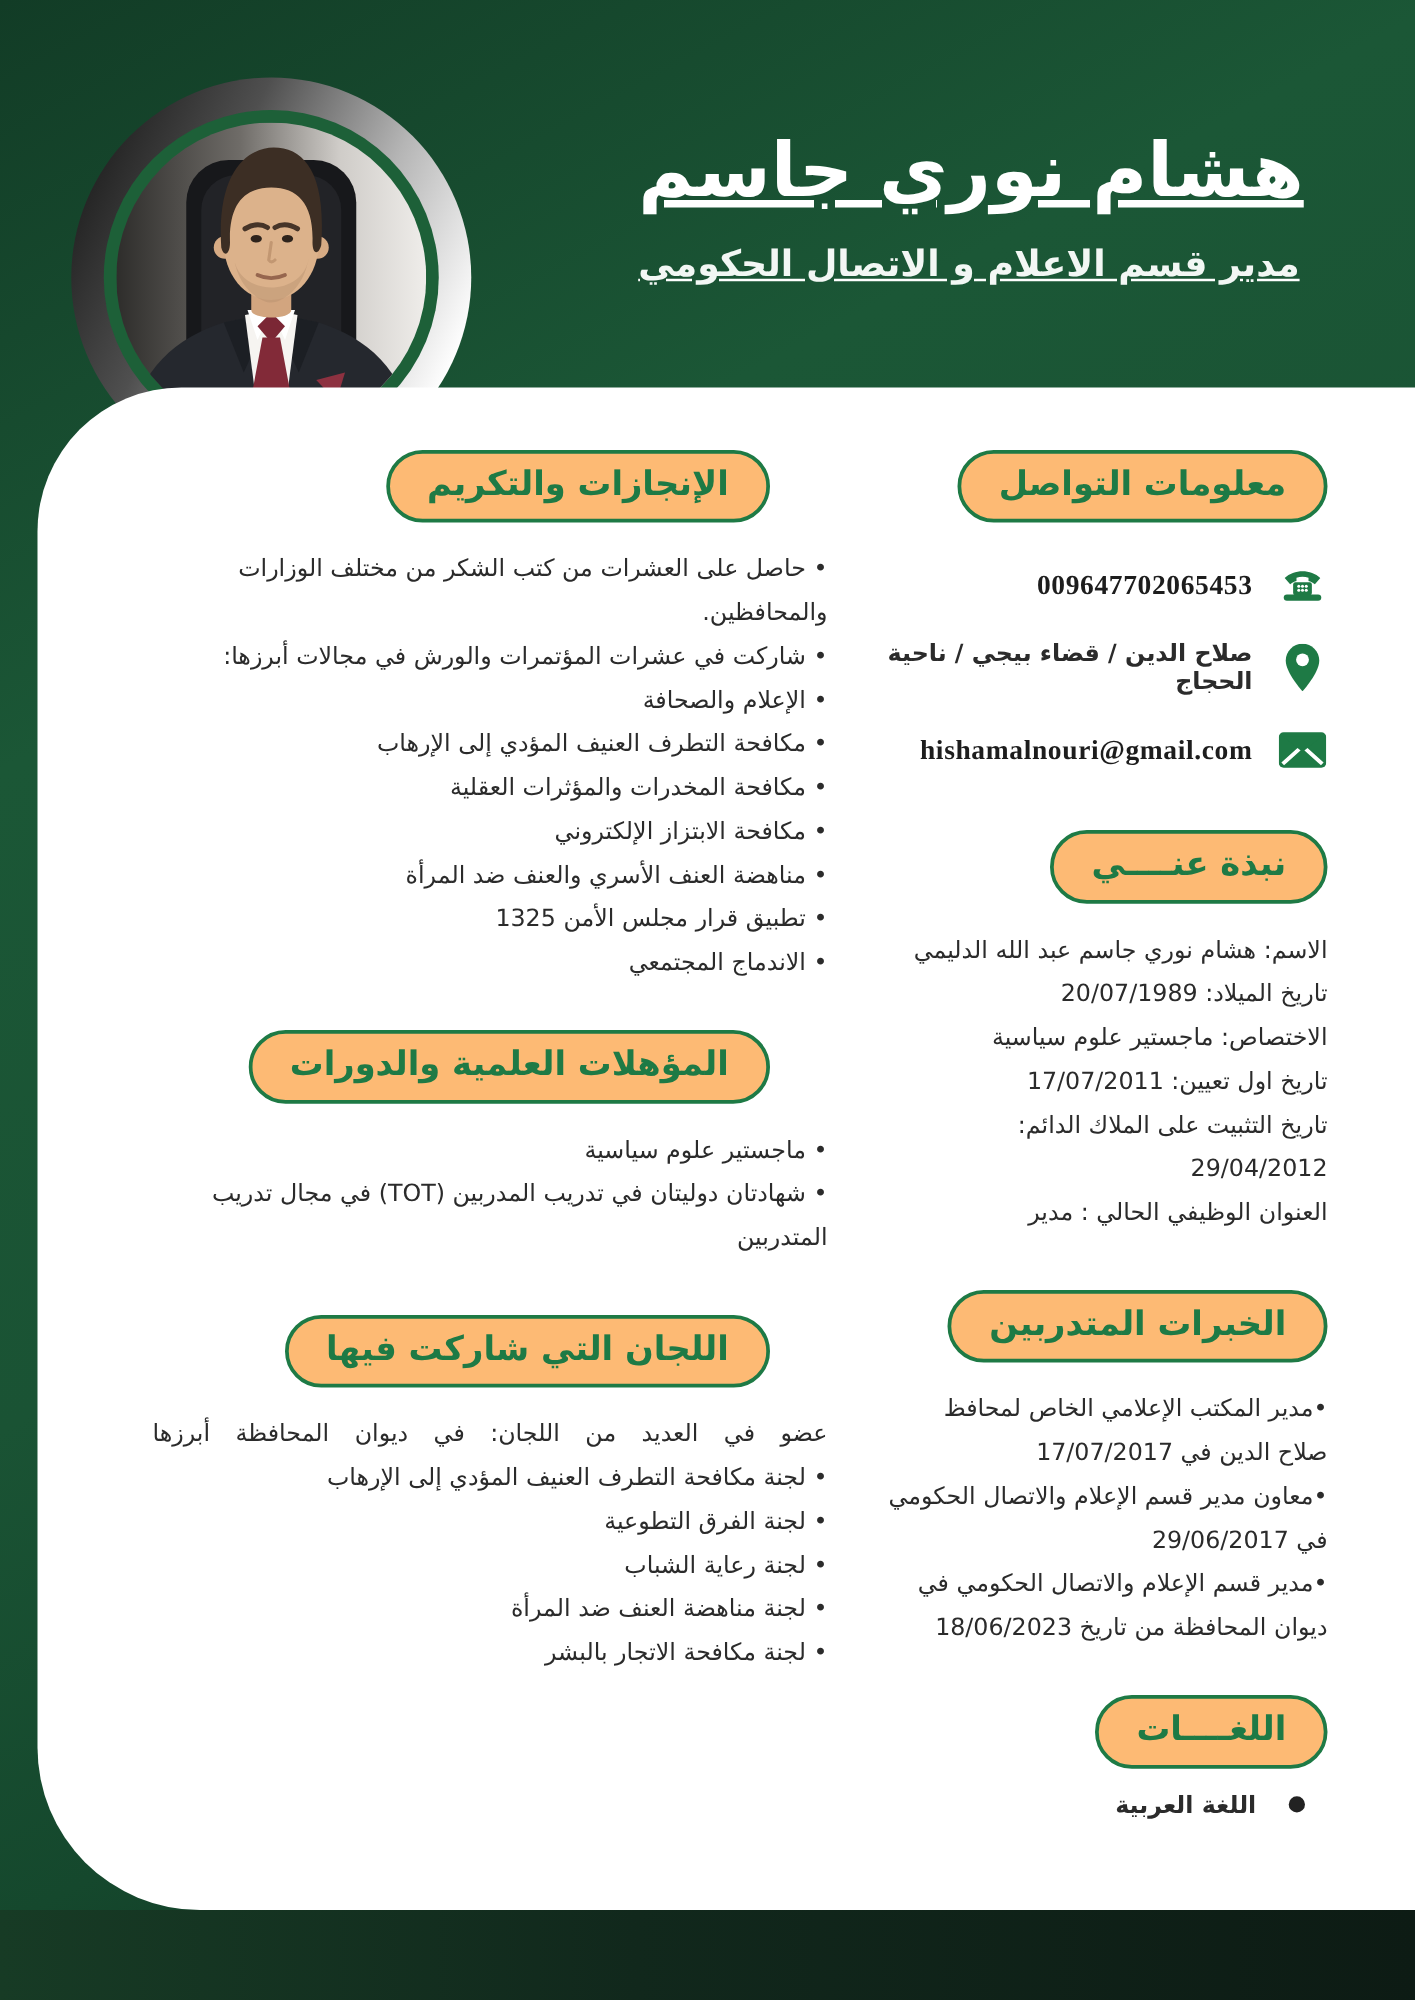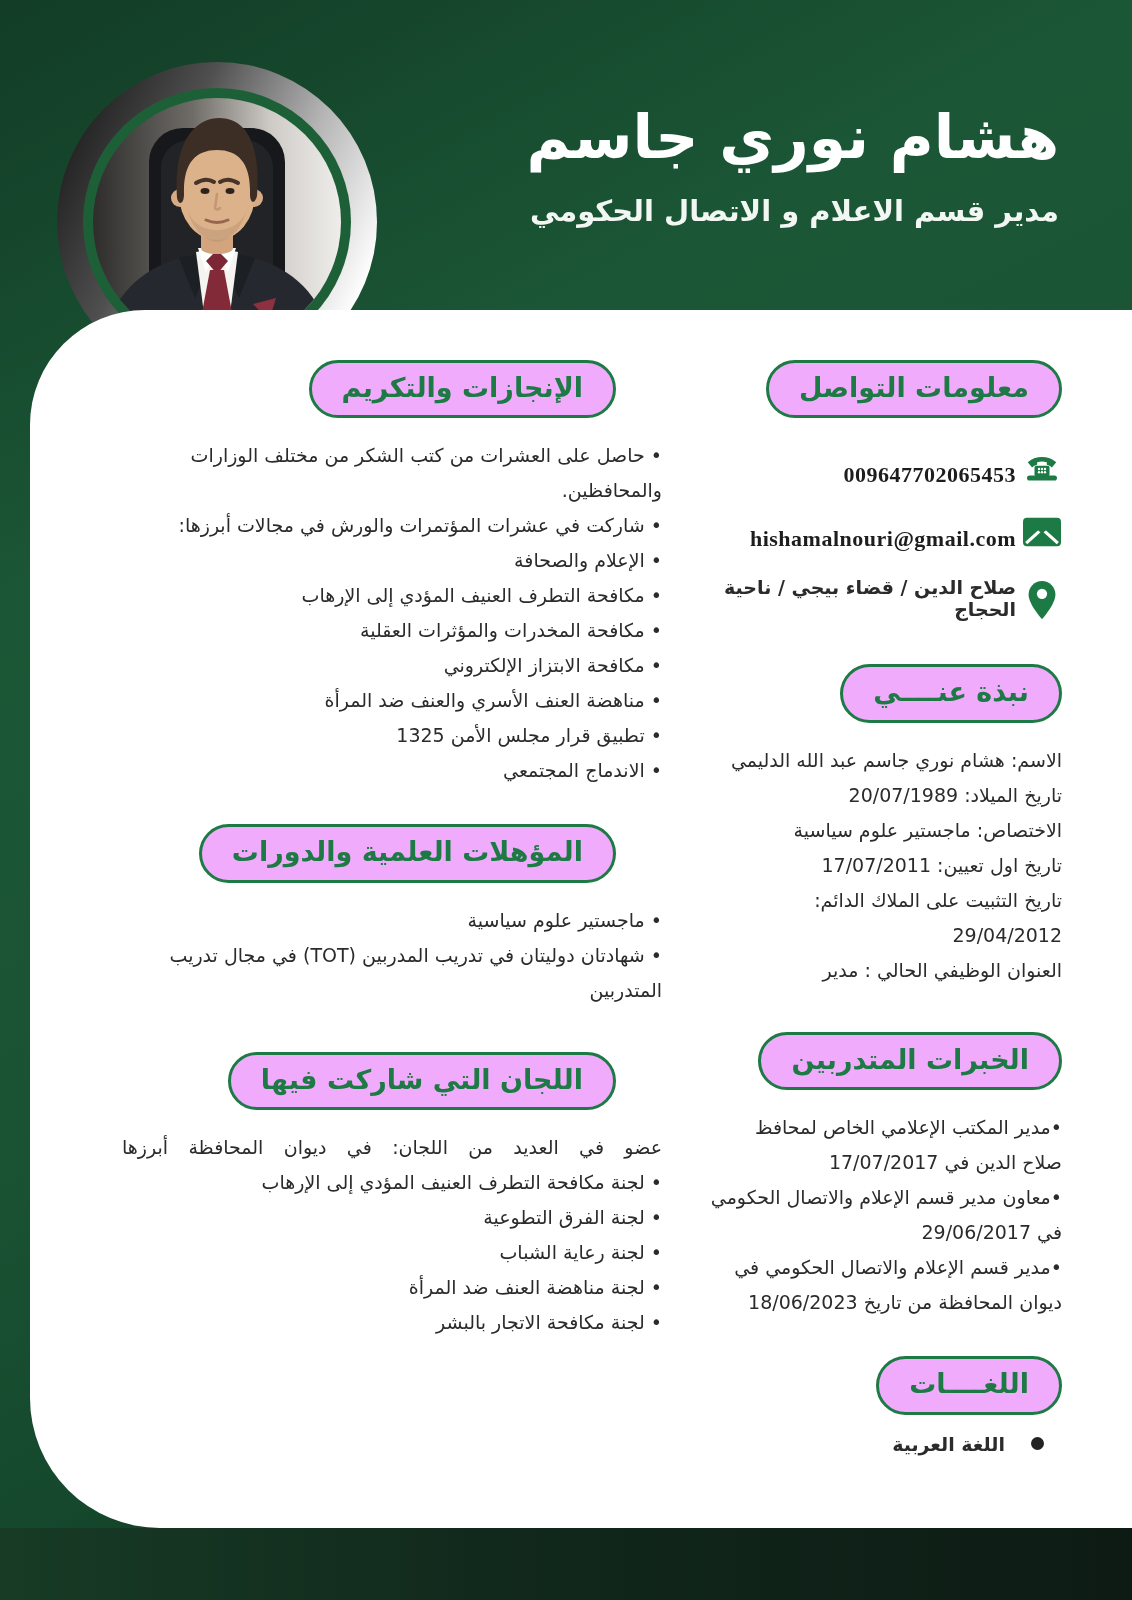--- a/index.html
+++ b/index.html
@@ -3,46 +3,46 @@
 <meta charset="utf-8">
 <style>
   html,body{margin:0;padding:0;background:#e8e8e8;}
   .page{position:relative;width:1132px;height:1600px;overflow:hidden;
         font-family:"DejaVu Sans",sans-serif;margin:0 auto;}
   .bg{position:absolute;inset:0;
       background:linear-gradient(152deg,#123C26 0%,#1B5736 28%,#1A5334 52%,#15482D 70%,#0F3322 86%,#0E2318 100%);}
   .footer-band{position:absolute;left:0;top:1528px;width:1132px;height:72px;
       background:linear-gradient(90deg,#173B25 0%,#11281C 45%,#0D1B14 100%);}
   
-  .header-text{position:absolute;top:104px;right:73px;text-align:right;direction:rtl;color:#ffffff;}
+  .header-text{position:absolute;top:104px;right:89px;text-align:left;direction:rtl;color:#ffffff;text-decoration:underline;}
   .header-name{font-size:60px;font-weight:700;line-height:1.1;}
   .header-title{margin-top:24px;font-size:29px;font-weight:700;color:#f2f7f4;}
   
   .photo-outer{position:absolute;left:57px;top:62px;width:320px;height:320px;border-radius:50%;
       background:linear-gradient(115deg,#1a1a1a 6%,#4f4f4f 34%,#b5b5b5 62%,#ffffff 88%);
       display:flex;align-items:center;justify-content:center;}
   .photo-ring{width:268px;height:268px;border-radius:50%;background:#1D6038;
       display:flex;align-items:center;justify-content:center;}
   .photo-img{width:248px;height:248px;border-radius:50%;overflow:hidden;}
   
   .panel{position:absolute;left:30px;top:310px;width:1102px;height:1218px;background:#ffffff;
       border-radius:115px 0 0 130px;overflow:hidden;}
   .columns{display:grid;direction:rtl;grid-template-columns:352px 1fr;gap:0 48px;
       padding:50px 70px 20px 92px;}
   .col{min-width:0;}
   
-  .pill{display:inline-block;border:3.5px solid #1E7A45;color:#1E7A45;background:#f0abfc;
+  .pill{display:inline-block;border:3.5px solid #1E7A45;color:#1E7A45;background:#fdba74;
       border-radius:40px;padding:9px 30px 11px;font-size:27px;font-weight:700;line-height:1.2;
       white-space:nowrap;}
   .pill-offset{margin-inline-start:46px;}
   
   .body-text{font-size:19px;font-weight:400;color:#2B2B2B;line-height:35px;text-align:right;}
   
   .contact-rows{margin-top:30px;display:flex;flex-direction:column;gap:24px;}
-  .contact-row{display:flex;align-items:flex-end;gap:6px;}
+  .contact-row{display:flex;align-items:center;gap:20px;}
   .cicon{width:40px;height:40px;flex:0 0 40px;display:flex;align-items:center;justify-content:center;}
   .latin{font-family:"Liberation Serif",serif;font-weight:700;font-size:22px;color:#1d1d1d;
       letter-spacing:.5px;direction:ltr;}
   .loc{font-size:19px;font-weight:700;color:#2B2B2B;}
   
   .sec-gap-sm{margin-top:36px;}
   .sec-gap{margin-top:44px;}
   .list{margin-top:20px;}
   .list-item::before{content:"• ";}
   .tight-item::before{content:"•";}
@@ -125,36 +125,36 @@
                   <circle cx="14" cy="12.7" r="0.8" fill="#fff"></circle>
                   <circle cx="10" cy="14.8" r="0.8" fill="#fff"></circle>
                   <circle cx="12" cy="14.8" r="0.8" fill="#fff"></circle>
                   <circle cx="14" cy="14.8" r="0.8" fill="#fff"></circle>
                 </svg>
             </span>
             <span class="latin">009647702065453</span>
           </div>
           <div class="contact-row">
             <span class="cicon">
+              <svg width="28" height="38" viewBox="0 0 24 34">
+                  <path fill="#1E7A45" d="M12 0 C5.4 0 0 5.4 0 12 C0 21 12 34 12 34 C12 34 24 21 24 12 C24 5.4 18.6 0 12 0 Z"></path>
+                  <circle cx="12" cy="11.5" r="4.6" fill="#ffffff"></circle>
+                </svg>
+            </span>
+            <span class="loc">صلاح الدين / قضاء بيجي / ناحية الحجاج</span>
+          </div>
+          <div class="contact-row">
+            <span class="cicon">
               <svg width="38" height="30" viewBox="0 0 24 18">
                   <rect x="0" y="0" width="24" height="18" rx="2.5" fill="#1E7A45"></rect>
                   <path d="M2 16 L12 7 L22 16" fill="none" stroke="#ffffff" stroke-width="2"></path>
                   <path d="M2 2 L12 10 L22 2" fill="#1E7A45" stroke="#ffffff" stroke-width="0"></path>
                 </svg>
             </span>
             <span class="latin">hishamalnouri@gmail.com</span>
-          </div>
-          <div class="contact-row">
-            <span class="cicon">
-              <svg width="28" height="38" viewBox="0 0 24 34">
-                  <path fill="#1E7A45" d="M12 0 C5.4 0 0 5.4 0 12 C0 21 12 34 12 34 C12 34 24 21 24 12 C24 5.4 18.6 0 12 0 Z"></path>
-                  <circle cx="12" cy="11.5" r="4.6" fill="#ffffff"></circle>
-                </svg>
-            </span>
-            <span class="loc">صلاح الدين / قضاء بيجي / ناحية الحجاج</span>
           </div>
         </div>
 
         <div class="sec-gap"></div>
         <div class="pill">نبذة عنــــي</div>
         <div class="list body-text">
 
         <div class="about-line">الاسم: هشام نوري جاسم عبد الله الدليمي</div>
             <div class="about-line">تاريخ الميلاد: 20/07/1989</div>
             <div class="about-line">الاختصاص: ماجستير علوم سياسية</div>

